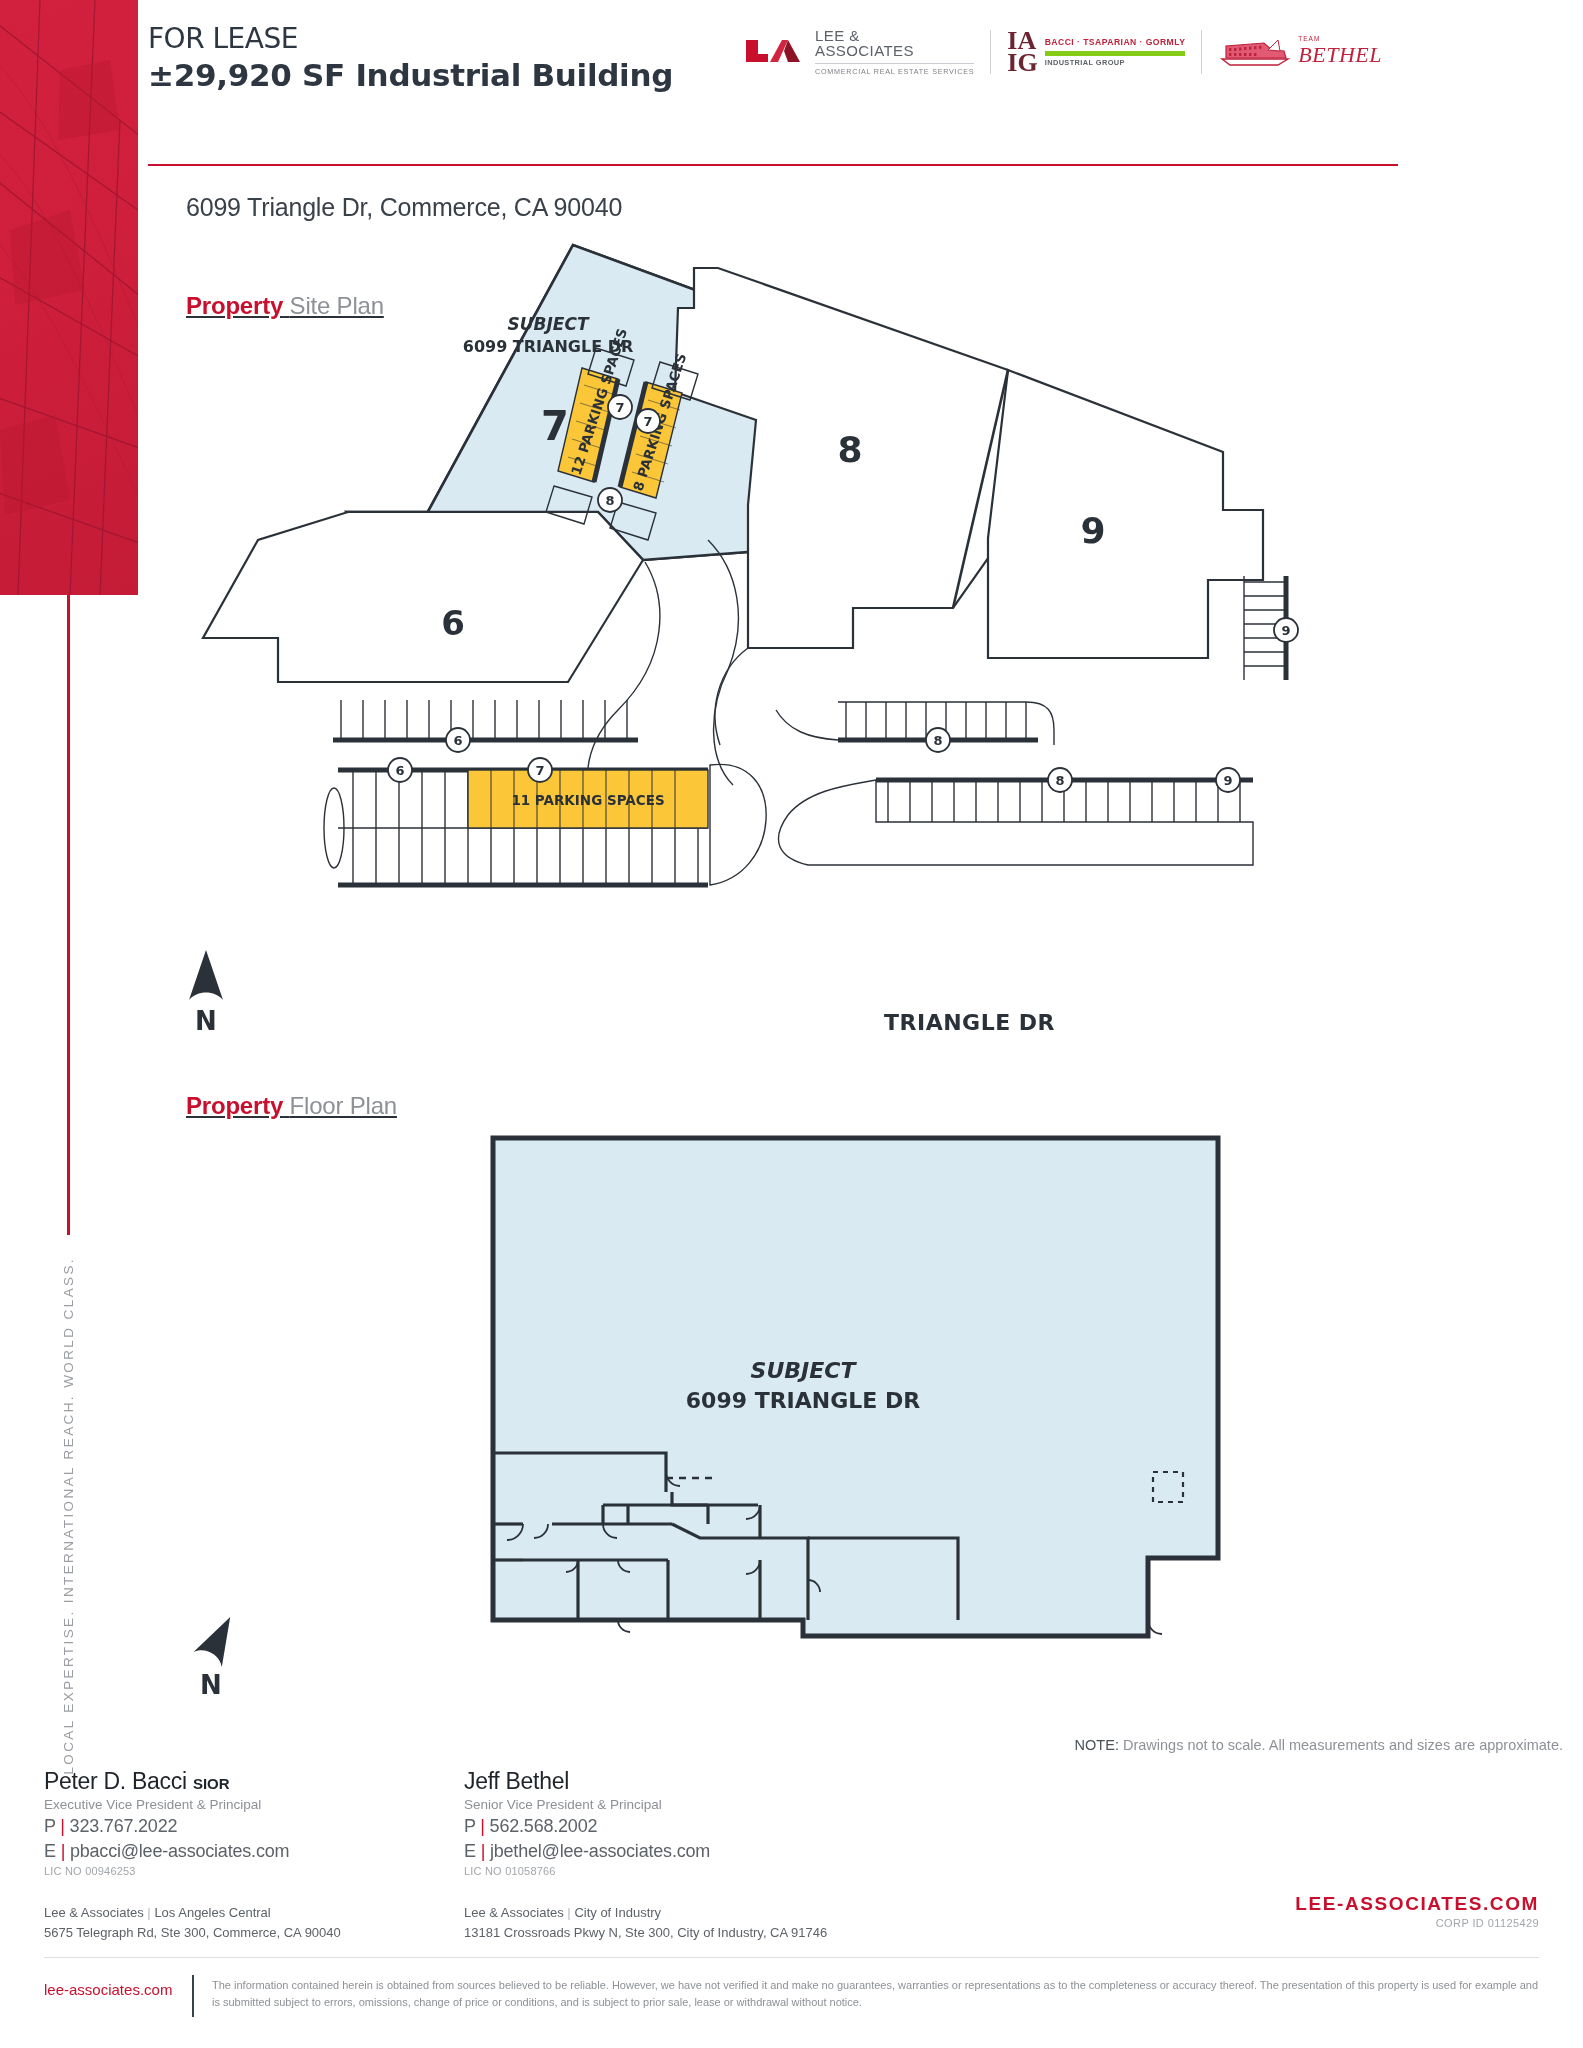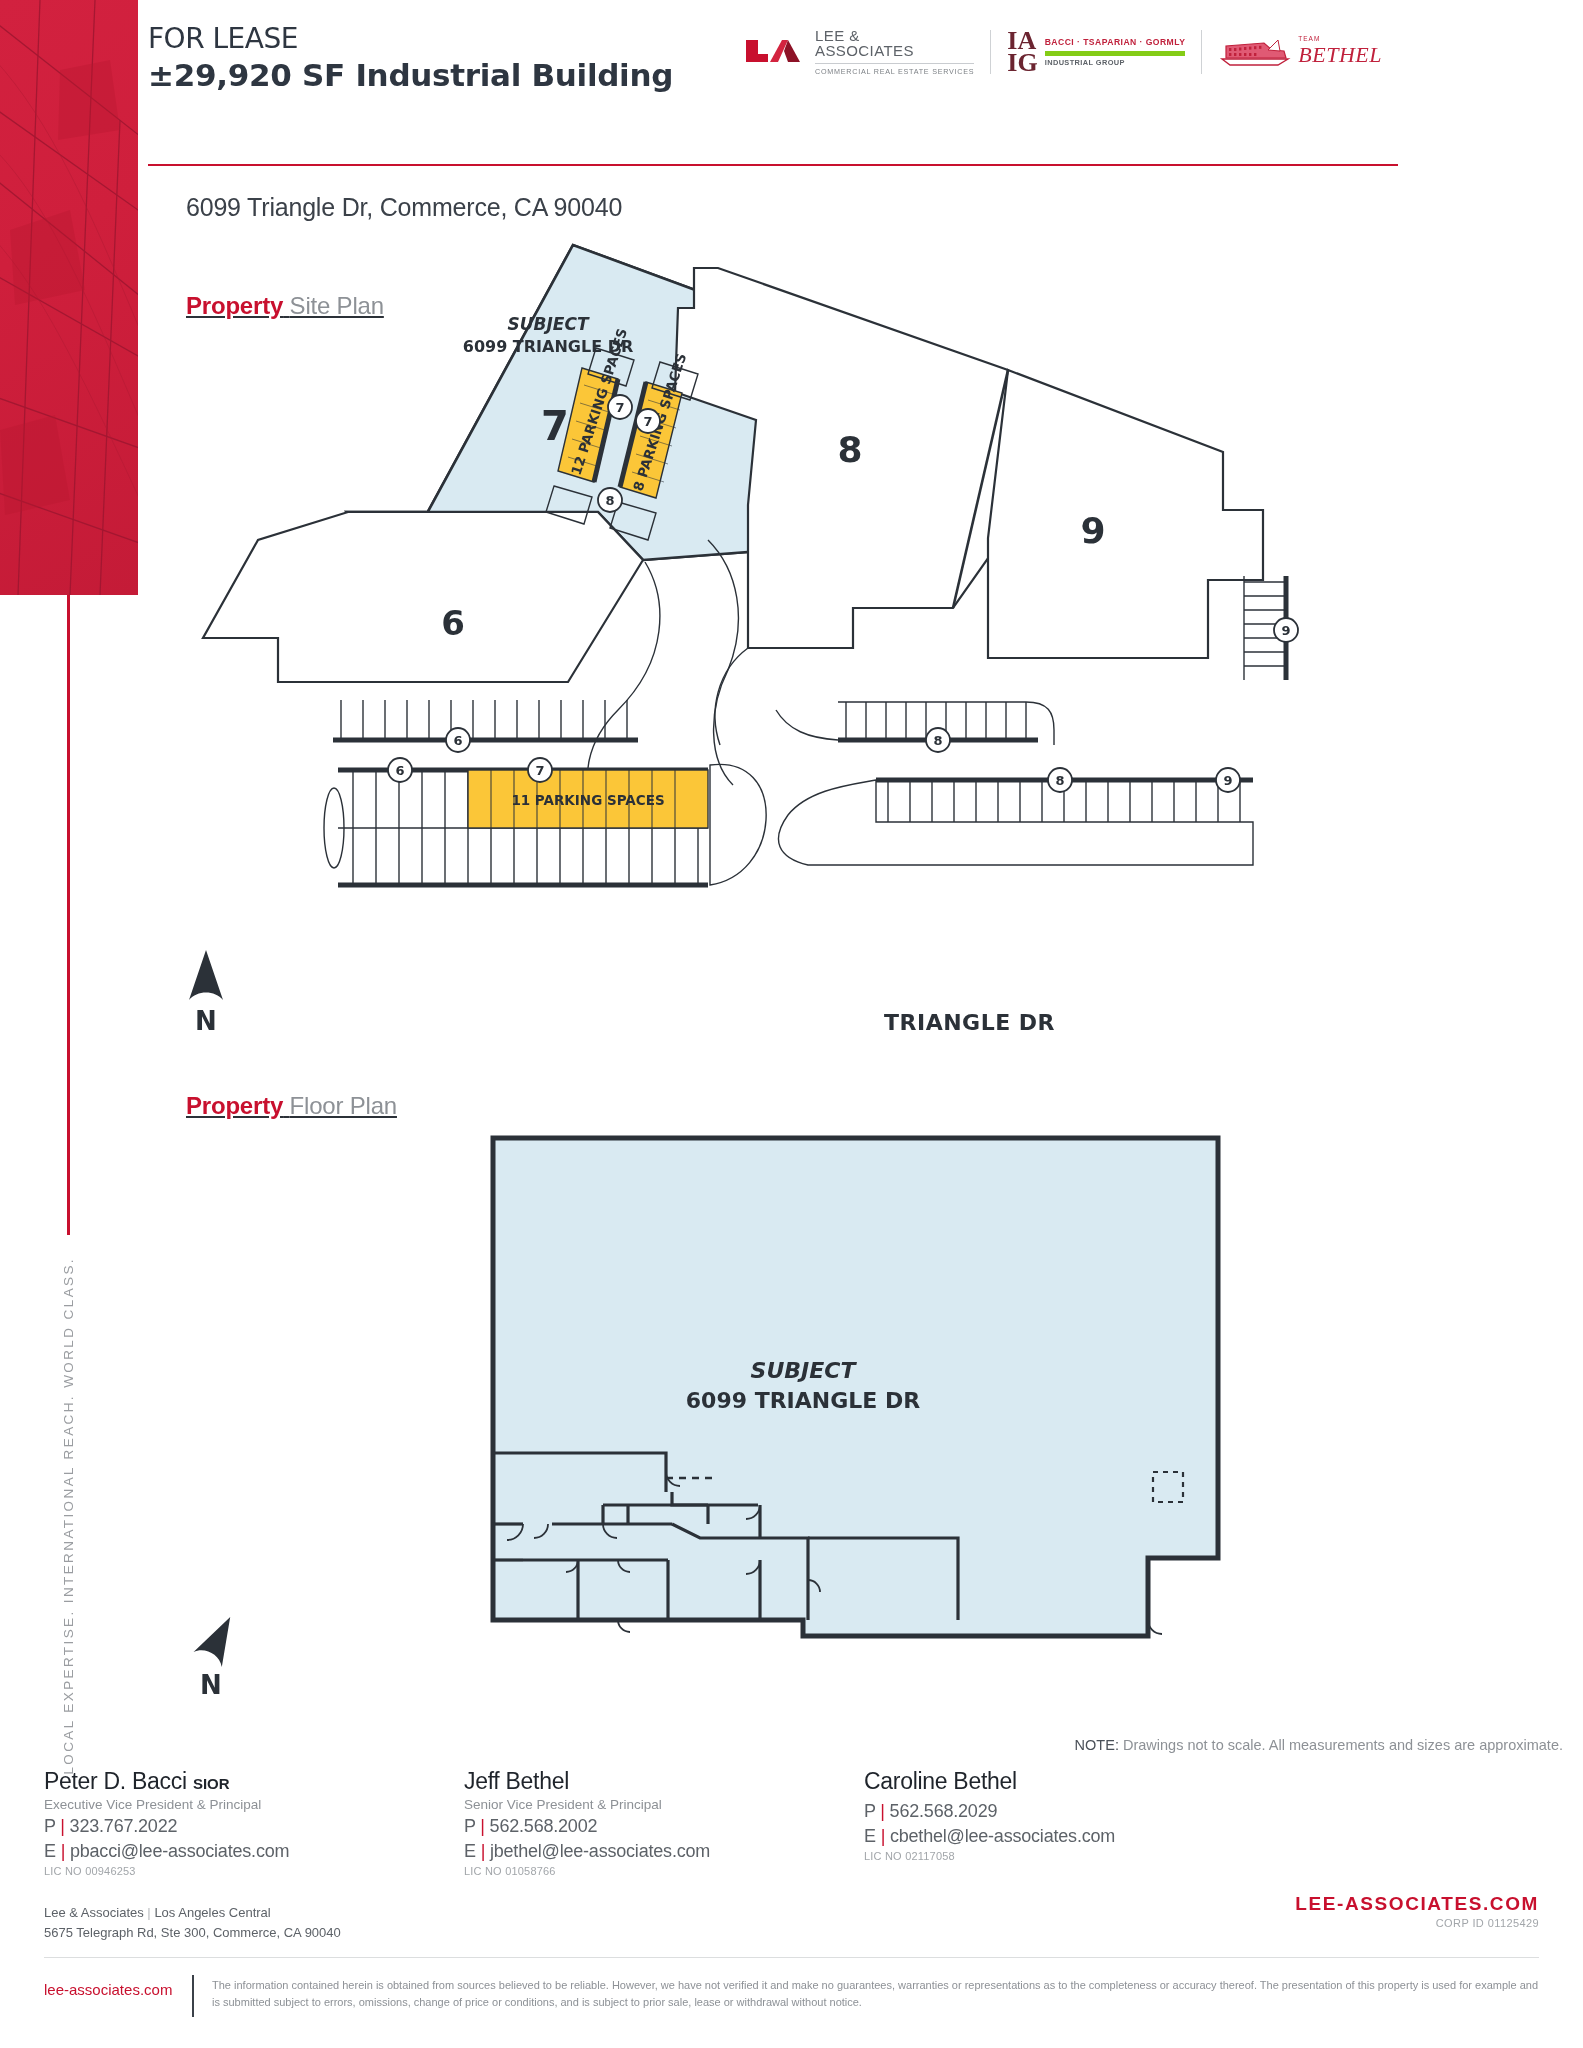--- a/index.html
+++ b/index.html
@@ -587,48 +587,40 @@
       <span>562.568.2002</span>
     </div>
     <div class="c-line">
       <span>E</span>
       <span class="sep">|</span>
       <span>jbethel@lee-associates.com</span>
     </div>
     <div class="c-lic">LIC NO 01058766</div>
   </div>
 
-  <div class="contact c3">
-    <div class="c-name">
-      <span>Caroline Bethel</span>
-    </div>
-    <div class="c-line" style="margin-top:6px;">
-      <span>P</span>
-      <span class="sep">|</span>
-      <span>562.568.2029</span>
-    </div>
-    <div class="c-line">
-      <span>E</span>
-      <span class="sep">|</span>
-      <span>cbethel@lee-associates.com</span>
-    </div>
-    <div class="c-lic">LIC NO 02117058</div>
-  </div>
 
 </div>
 
 <div class="offices">
   <div class="off o1">
     <div>
       <span>Lee &amp; Associates</span>
       <span class="bar">|</span>
       <span>Los Angeles Central</span>
     </div>
     <div>5675 Telegraph Rd, Ste 300, Commerce, CA 90040</div>
   </div>
+  <div class="off o2">
+    <div>
+      <span>Lee &amp; Associates</span>
+      <span class="bar">|</span>
+      <span>City of Industry</span>
+    </div>
+    <div>13181 Crossroads Pkwy N, Ste 300, City of Industry, CA 91746</div>
+  </div>
 </div>
 
 <div class="lee-dot-com">
   <div class="big">LEE-ASSOCIATES.COM</div>
   <div class="corp">CORP ID 01125429</div>
 </div>
 
 <div class="bottom-rule"></div>
 
 <div class="disc-wrap">

